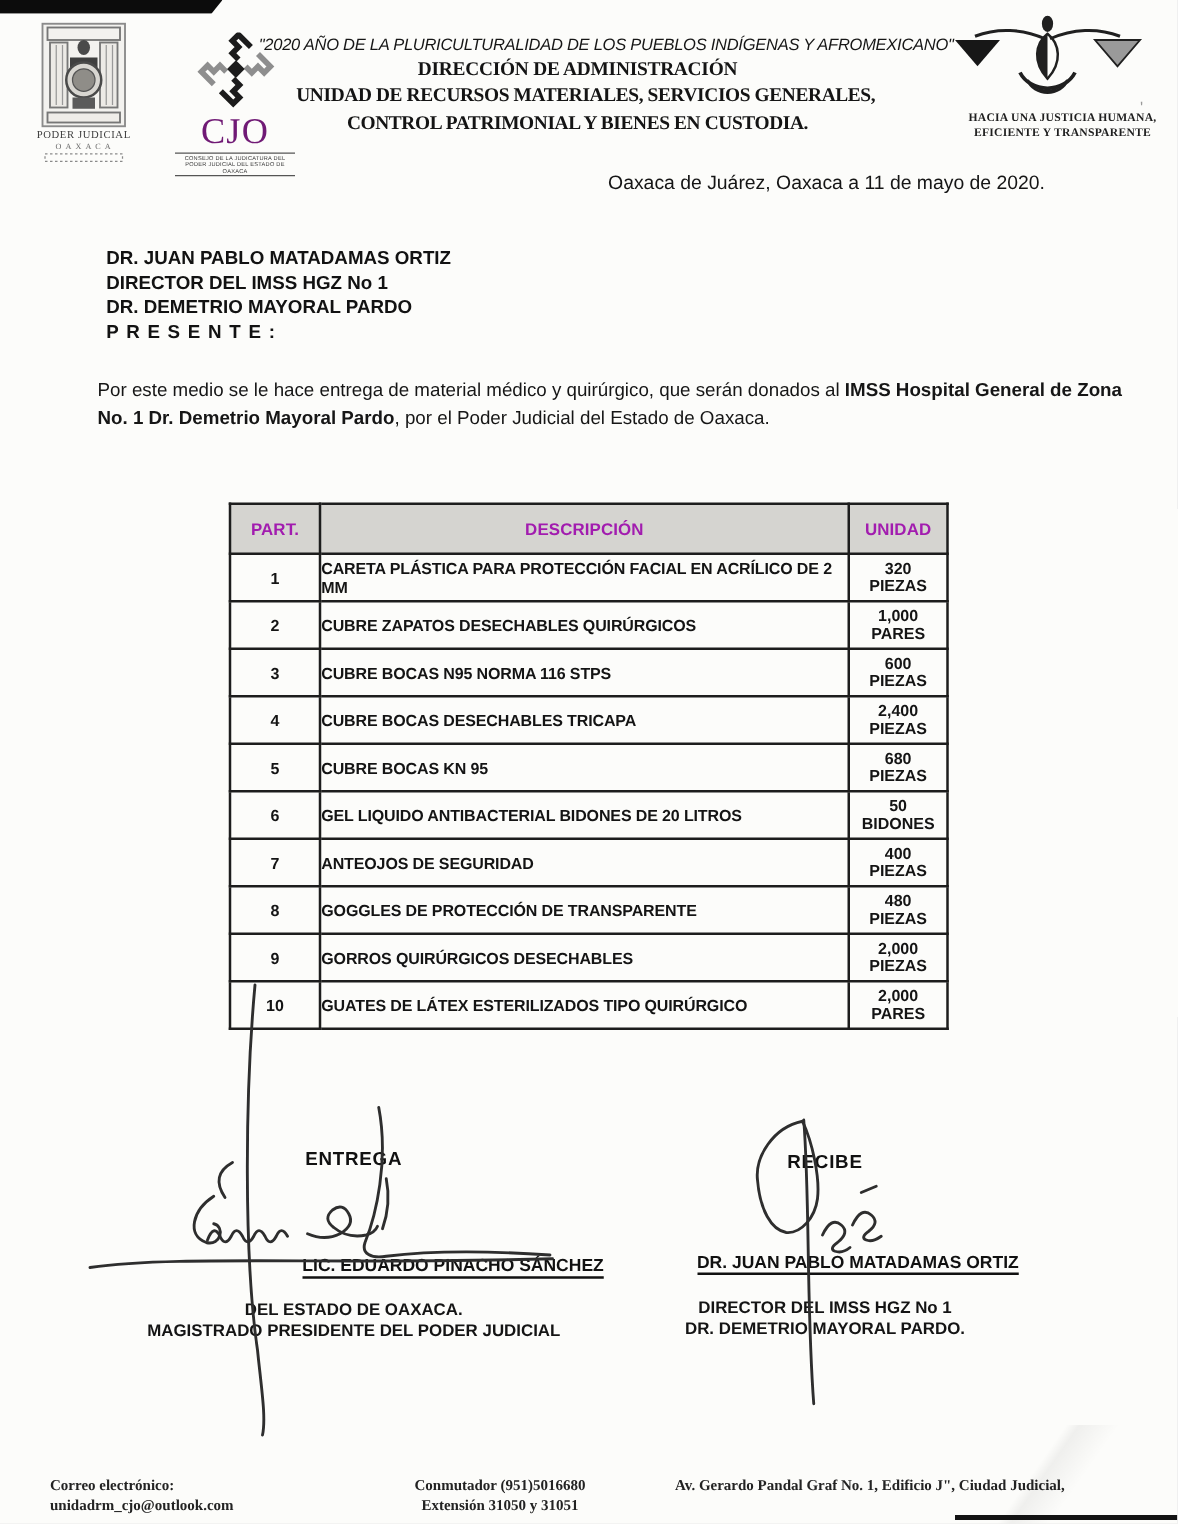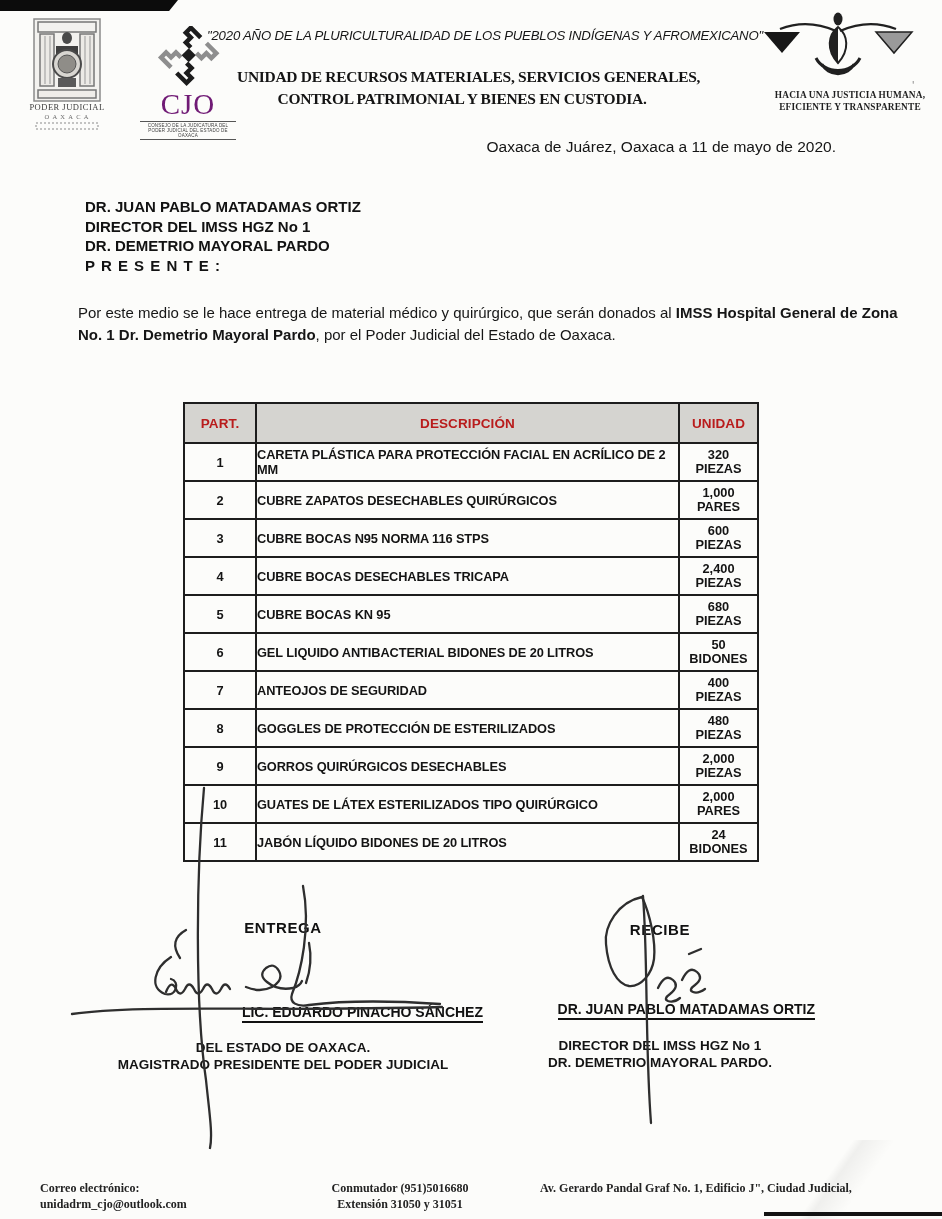--- a/index.html
+++ b/index.html
@@ -41,21 +41,21 @@
   
   .addressee{left:85px;top:197px;font-weight:bold;font-size:15px;line-height:19.5px;color:#121212;}
   .presente{letter-spacing:1px;}
   .body-par{left:78px;top:302px;width:826px;font-size:15px;line-height:21.5px;color:#161616;}
 
   
   table.items{position:absolute;left:183px;top:402px;width:574px;border-collapse:collapse;
     table-layout:fixed;}
   table.items th,table.items td{border:2px solid #1d1d1d;padding:0;}
   table.items th{height:38px;background:#d5d4d0;font-size:13.5px;letter-spacing:.1px;
-    color:#b91c1c;}
+    color:#a21caf;}
   table.items td{height:36px;font-size:12.8px;font-weight:600;color:#141414;}
   td.part-cell{text-align:center;}
   td.desc-cell{padding-left:8px;letter-spacing:-0.1px;}
   td.unit-cell{text-align:center;font-size:12.6px;line-height:14.5px;}
   col.c-part{width:72px;} col.c-desc{width:423px;} col.c-unit{width:79px;}
 
   
   .sig-action{font-weight:bold;font-size:15px;letter-spacing:.6px;text-align:center;color:#111;}
   .sig-name{font-weight:bold;font-size:14px;text-align:right;color:#111;}
   .sig-name span{display:inline-block;border-bottom:2px solid #111;padding-bottom:1px;}
@@ -115,20 +115,21 @@
     <div style="text-align:center;margin-top:-4px;">
       <span class="cjo-acronym">CJO</span>
     </div>
     <div class="cjo-caption">
       <div>CONSEJO DE LA JUDICATURA DEL</div>
       <div>PODER JUDICIAL DEL ESTADO DE OAXACA</div>
     </div>
   </div>
 
   <div class="abs motto">"2020 AÑO  DE LA PLURICULTURALIDAD DE LOS PUEBLOS INDÍGENAS Y AFROMEXICANO"</div>
+  <div class="abs hdr-serif hdr1">DIRECCIÓN DE ADMINISTRACIÓN</div>
   <div class="abs hdr-serif hdr2">UNIDAD DE RECURSOS MATERIALES, SERVICIOS GENERALES,</div>
   <div class="abs hdr-serif hdr3">CONTROL PATRIMONIAL Y BIENES EN CUSTODIA.</div>
 
   <div class="abs scales-logo">
     <svg width="172" height="80" viewBox="0 0 172 80">
       <ellipse cx="86" cy="9" rx="4.5" ry="6.5" fill="#202020"></ellipse>
       <path d="M86 17 C76 25 74 40 86 53 C98 40 96 25 86 17 Z" fill="none" stroke="#202020" stroke-width="2"></path>
       <path d="M86 17 C76 25 74 40 86 53 Z" fill="#202020"></path>
       <path d="M84 21 C66 13 46 12 28 19" fill="none" stroke="#202020" stroke-width="2.4"></path>
       <path d="M88 21 C106 13 126 12 144 19" fill="none" stroke="#202020" stroke-width="2.4"></path>
@@ -220,48 +221,40 @@
         <tr>
           <td class="part-cell">7</td>
           <td class="desc-cell">ANTEOJOS DE SEGURIDAD</td>
           <td class="unit-cell">
             <div>400</div>
             <div>PIEZAS</div>
           </td>
         </tr>
         <tr>
           <td class="part-cell">8</td>
-          <td class="desc-cell">GOGGLES DE PROTECCIÓN DE ESTERILIZADOS</td>
+          <td class="desc-cell">GOGGLES DE PROTECCIÓN DE TRANSPARENTE</td>
           <td class="unit-cell">
             <div>480</div>
             <div>PIEZAS</div>
           </td>
         </tr>
         <tr>
           <td class="part-cell">9</td>
           <td class="desc-cell">GORROS QUIRÚRGICOS DESECHABLES</td>
           <td class="unit-cell">
             <div>2,000</div>
             <div>PIEZAS</div>
           </td>
         </tr>
         <tr>
           <td class="part-cell">10</td>
           <td class="desc-cell">GUATES DE LÁTEX ESTERILIZADOS TIPO QUIRÚRGICO</td>
           <td class="unit-cell">
             <div>2,000</div>
             <div>PARES</div>
-          </td>
-        </tr>
-        <tr>
-          <td class="part-cell">11</td>
-          <td class="desc-cell">JABÓN LÍQUIDO BIDONES DE 20 LITROS</td>
-          <td class="unit-cell">
-            <div>24</div>
-            <div>BIDONES</div>
           </td>
         </tr>
       </tbody>
   </table>
 
   <div class="abs sig-action sig-l" style="top:919px;">ENTREGA</div>
   <div class="abs sig-name sig-l" style="top:1004px;"><span>LIC. EDUARDO PINACHO SÁNCHEZ</span></div>
   <div class="abs sig-title sig-l" style="top:1040px;">
     <div>DEL ESTADO DE OAXACA.</div>
     <div>MAGISTRADO PRESIDENTE DEL PODER JUDICIAL</div>

